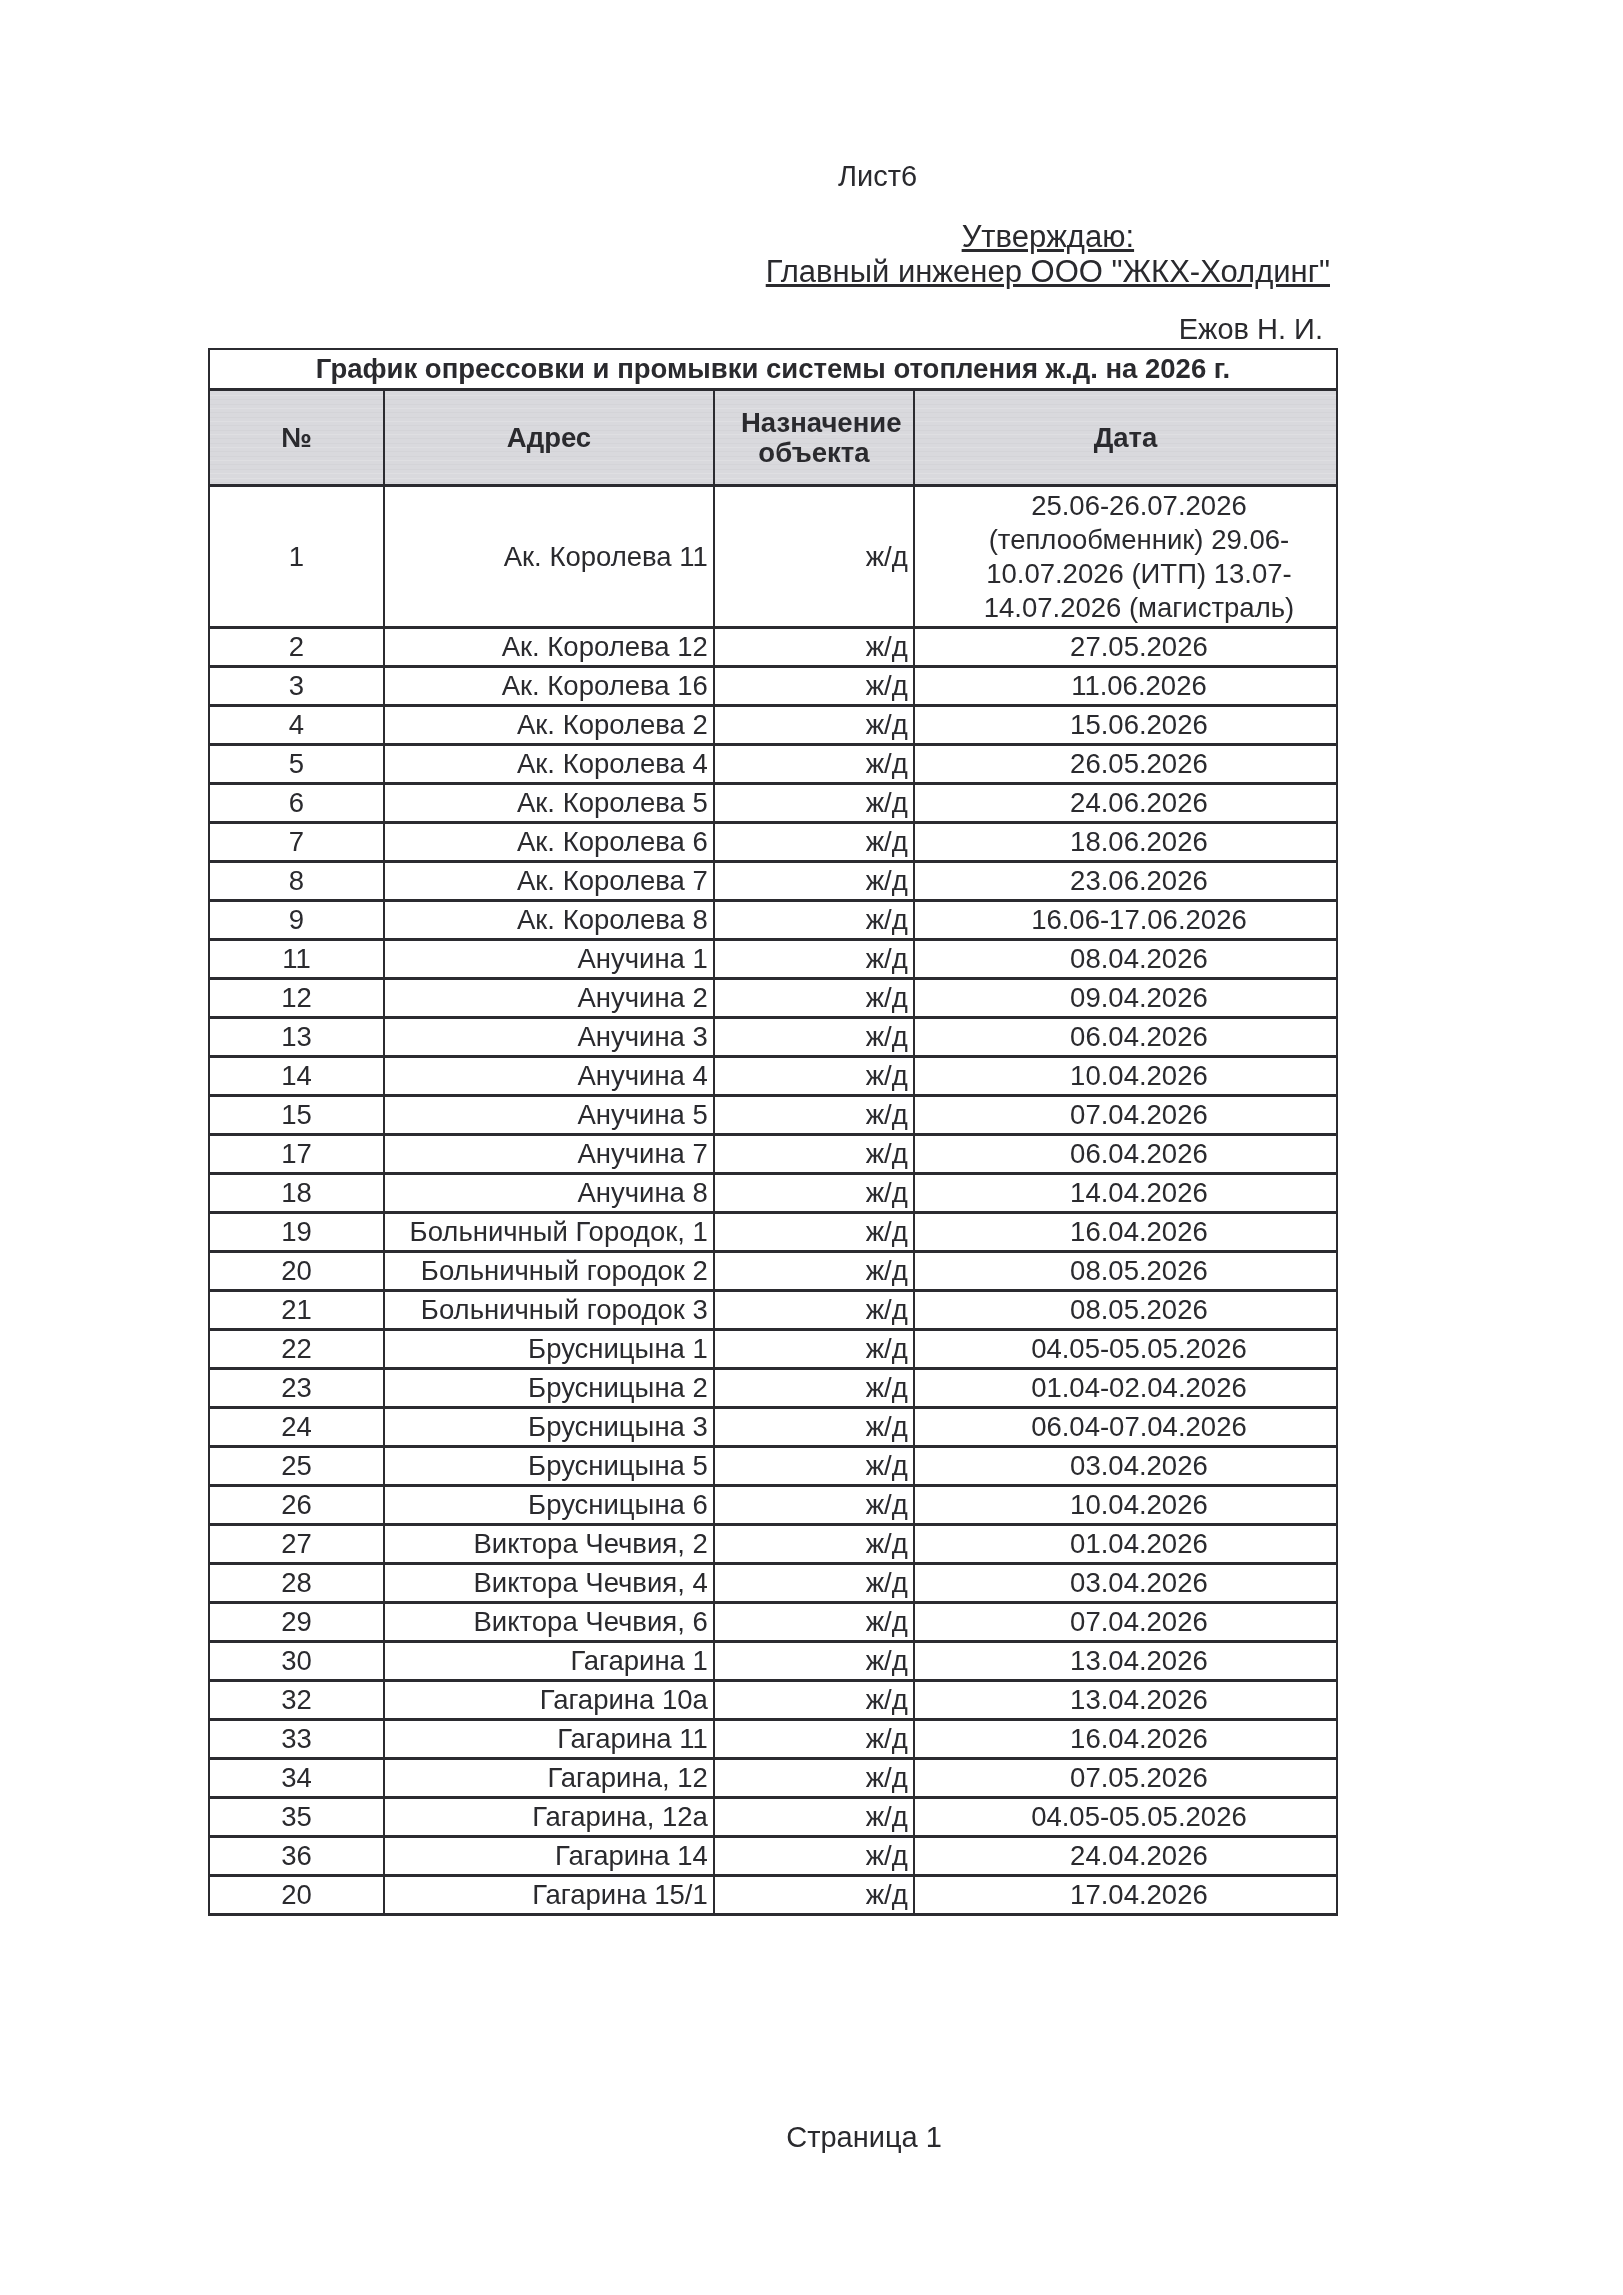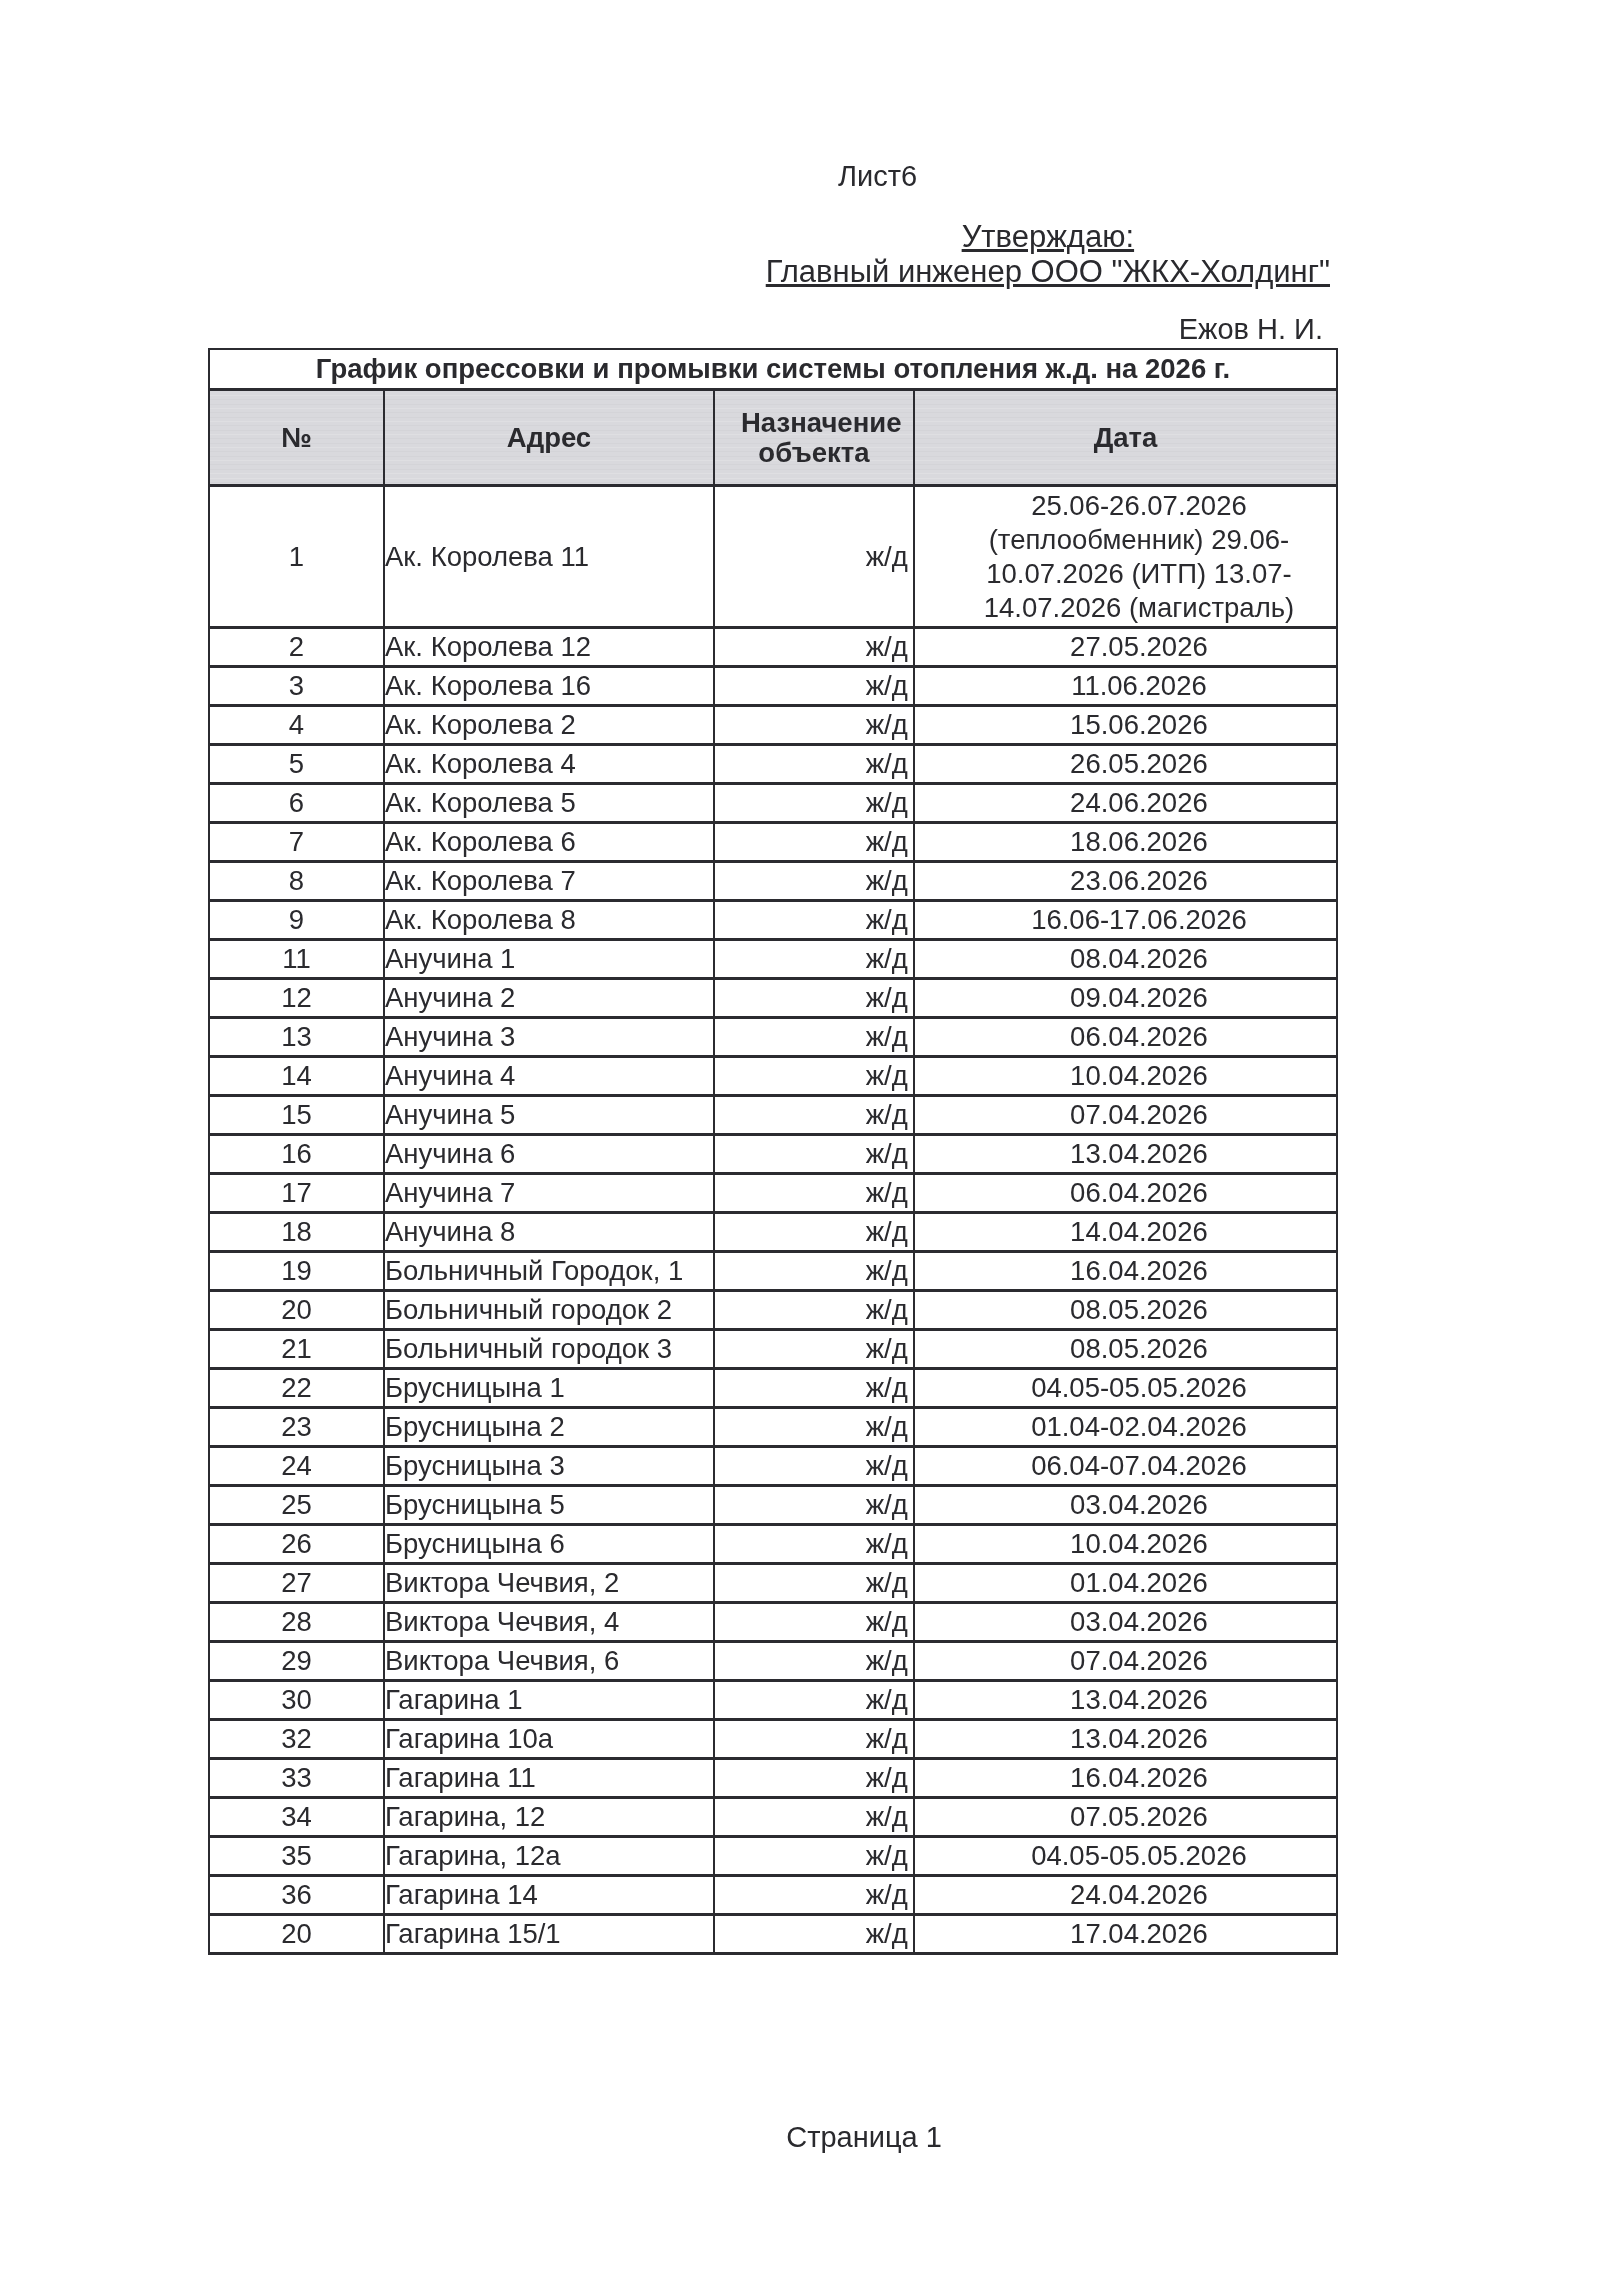--- a/index.html
+++ b/index.html
@@ -12,21 +12,21 @@
   #tbl { left:208px; top:348px; width:1128px; border-collapse:collapse; table-layout:fixed;
          border:2.6px solid #2b2b30; }
   #tbl td, #tbl th { border:2px solid #2b2b30; padding:0 5.2px; font-size:27.5px; height:36px;
                      overflow:hidden; white-space:nowrap; }
   #tbl .title { font-weight:bold; text-align:center; height:38px; font-size:27.5px; border-bottom:3.3px solid #2b2b30; }
   #tbl thead tr.hdr th { height:93px; font-weight:bold; text-align:center;
       background:#d4d4d8;
       background-image:repeating-linear-gradient(0deg, rgba(255,255,255,0.25) 0 1.3px, transparent 1.3px 2.6px);
       border-bottom:3.3px solid #2b2b30; font-size:27.5px; line-height:30px; white-space:normal; }
   #tbl td.num { text-align:center; }
-  #tbl td.addr { text-align:left; padding-left:0; }
+  #tbl td.addr { text-align:right; padding-left:0; }
   #tbl td.type { text-align:right; }
   #tbl td.date { text-align:center;padding-left:32px; }
   #tbl tbody tr td { border-bottom:3.3px solid #2b2b30; }
   #tbl tbody tr.tall td { height:139px; white-space:normal; line-height:34px; }
   #footer { left:0; width:1728px; top:2121px; text-align:center; font-size:29px; }
 </style>
 </head>
 <body>
 
 <div id="sheet" class="abs">Лист6</div>
@@ -134,26 +134,20 @@
         <td class="type">ж/д</td>
         <td class="date">10.04.2026</td>
       </tr>
       <tr>
         <td class="num">15</td>
         <td class="addr">Анучина 5</td>
         <td class="type">ж/д</td>
         <td class="date">07.04.2026</td>
       </tr>
       <tr>
-        <td class="num">16</td>
-        <td class="addr">Анучина 6</td>
-        <td class="type">ж/д</td>
-        <td class="date">13.04.2026</td>
-      </tr>
-      <tr>
         <td class="num">17</td>
         <td class="addr">Анучина 7</td>
         <td class="type">ж/д</td>
         <td class="date">06.04.2026</td>
       </tr>
       <tr>
         <td class="num">18</td>
         <td class="addr">Анучина 8</td>
         <td class="type">ж/д</td>
         <td class="date">14.04.2026</td>

